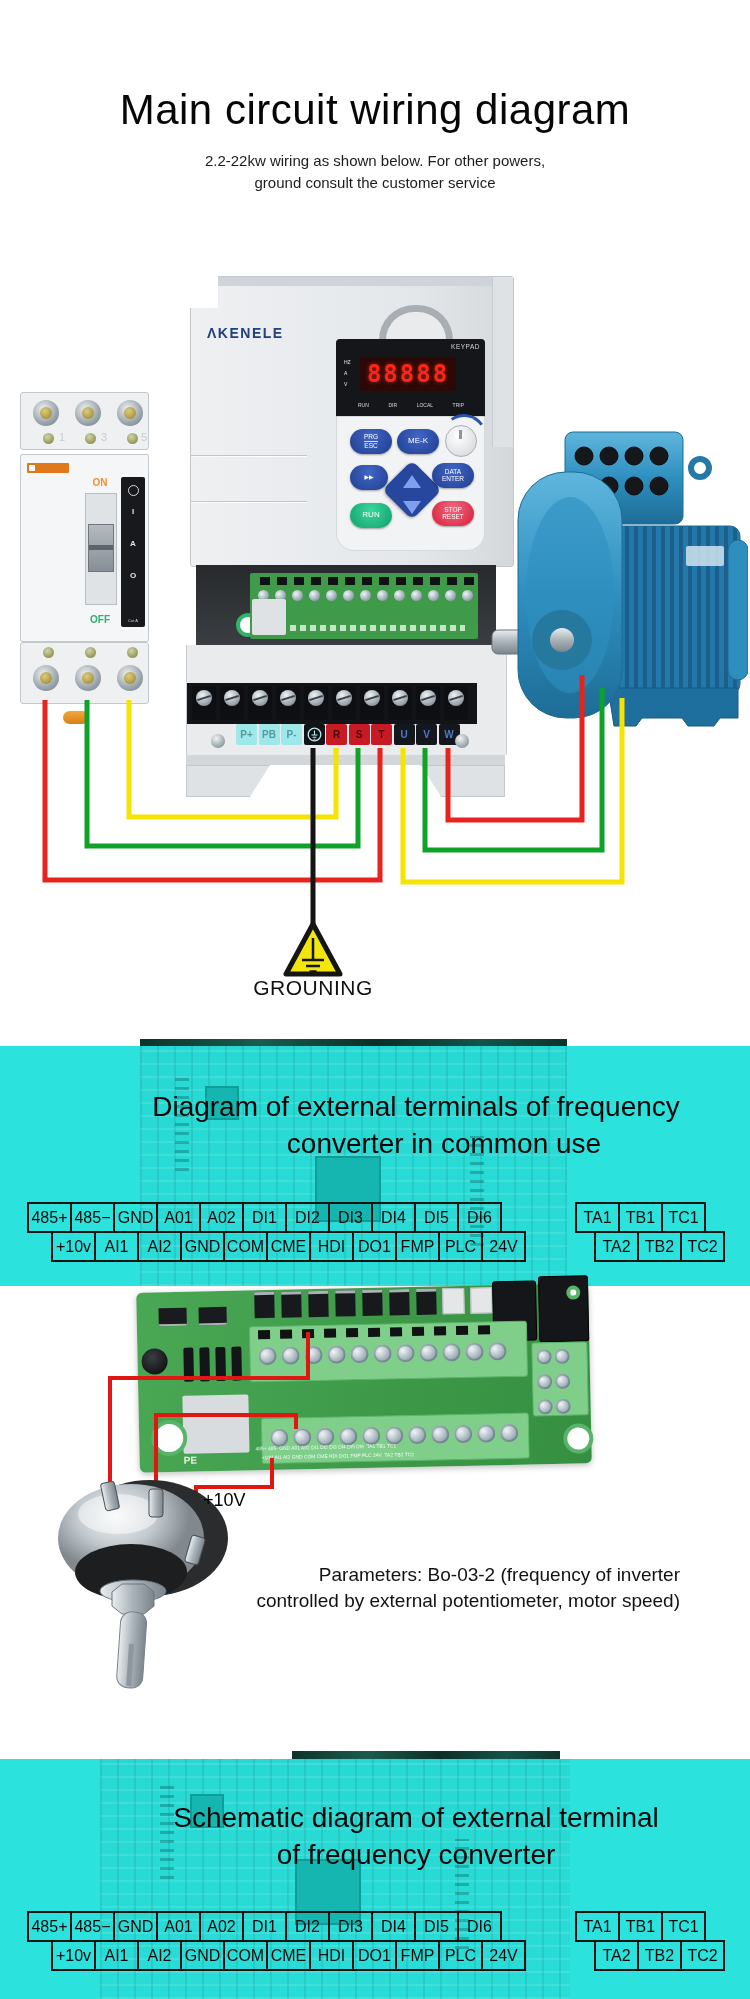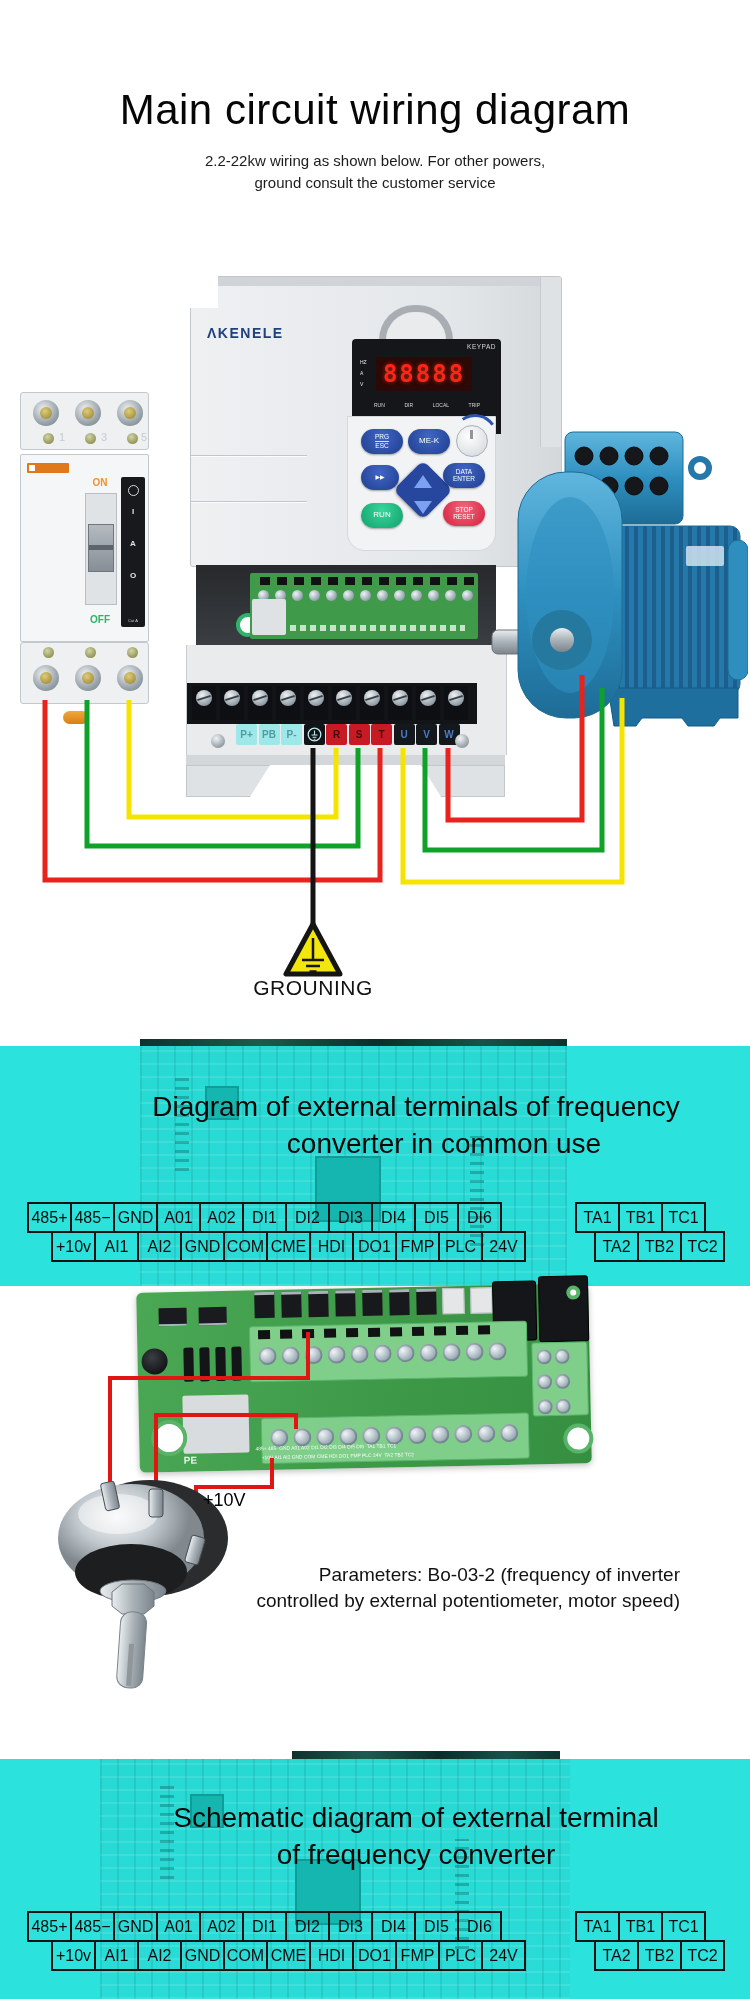--- a/index.html
+++ b/index.html
@@ -47,43 +47,43 @@
   #brk-right .mk{position:absolute;left:0;width:24px;text-align:center;font-size:8px;font-weight:bold;}
   #brk-logo{position:absolute;left:7px;top:8px;width:9px;height:9px;border:1px solid #d8d8d8;border-radius:50%;}
   #brk-cat{position:absolute;left:0;bottom:4px;width:24px;text-align:center;font-size:4px;color:#cfcfcf;}
   #brk-reset{position:absolute;left:42px;top:256px;width:26px;height:13px;border-radius:7px;
              background:linear-gradient(#f2a838,#d87f18);}
 
   
   #vfd-cab{position:absolute;left:190px;top:56px;width:322px;height:289px;
            background:linear-gradient(90deg,#eef0f2,#e4e7ea 70%,#d4d8db);
            border:1px solid #c2c7cb;border-radius:3px;
-           clip-path:polygon(28px 0,100% 0,100% 100%,0 100%,0 32px,28px 32px);padding-left:48px;}
+           clip-path:polygon(28px 0,100% 0,100% 100%,0 100%,0 32px,28px 32px);}
   #vfd-topband{position:absolute;left:0;top:0;width:100%;height:9px;background:#d0d4d8;}
   #vfd-wing{position:absolute;right:0;top:0;width:20px;height:170px;background:#dfe2e5;border-left:1px solid #c6cbcf;}
   .groove{position:absolute;left:0;width:116px;border-top:1px solid #c2c6ca;box-shadow:0 1px 0 #fbfcfd;}
   #vfd-logo{position:absolute;left:16px;top:48px;font-size:14px;font-weight:bold;color:#20407e;letter-spacing:1.5px;}
   #vfd-arch{position:absolute;left:188px;top:28px;width:74px;height:35px;border-radius:37px 37px 0 0;
             background:#a8aeb3;}
   #vfd-arch:after{content:"";position:absolute;left:7px;top:7px;width:60px;height:28px;border-radius:30px 30px 0 0;background:#e9ebed;}
 
   
   #keypad{position:absolute;left:145px;top:62px;width:149px;height:212px;}
-  #kp-black{position:absolute;left:16px;top:0;width:149px;height:95px;background:#141619;border-radius:4px 4px 0 0;}
+  #kp-black{position:absolute;left:0;top:0;width:149px;height:95px;background:#141619;border-radius:4px 4px 0 0;}
   #kp-name{position:absolute;right:5px;top:4px;font-size:6.5px;color:#d6d6d6;letter-spacing:.5px;}
   #kp-display{position:absolute;left:24px;top:18px;width:96px;height:34px;background:#2b0906;border-radius:2px;
               display:flex;align-items:center;justify-content:center;}
   #kp-digits{font-family:"DejaVu Sans Mono",monospace;font-weight:bold;font-size:24px;color:#ff2418;
              letter-spacing:2px;text-shadow:0 0 4px rgba(255,60,30,.6);}
   #kp-units{position:absolute;left:8px;top:20px;display:flex;flex-direction:column;gap:5px;
             font-size:5px;color:#e6e6e6;}
   #kp-status{position:absolute;left:22px;top:63px;width:106px;display:flex;justify-content:space-between;
              font-size:5px;color:#d8d8d8;}
   #kp-white{position:absolute;left:0;top:77px;width:149px;height:135px;background:#f2f3f5;
-            border:1px solid #d5d9dc;border-radius:0 0 18px 18px;box-sizing:border-box;margin-left:11px;}
+            border:1px solid #d5d9dc;border-radius:0 0 18px 18px;box-sizing:border-box;}
   .kbtn{position:absolute;width:42px;height:25px;border-radius:13px;color:#fff;
         background:radial-gradient(circle at 50% 30%,#4066c6,#203e8e);
         display:flex;flex-direction:column;align-items:center;justify-content:center;
         font-size:8px;line-height:1.05;box-shadow:0 1px 2px rgba(0,0,0,.35);}
   .kbtn .sm{font-size:6.5px;}
   .kbtn .u{border-top:1px solid rgba(255,255,255,.8);padding-top:1px;}
   .kbtn.green{background:radial-gradient(circle at 50% 30%,#38d69d,#12a06b);}
   .kbtn.red{background:radial-gradient(circle at 50% 30%,#f0697d,#d61f3e);}
   #knob{position:absolute;left:108px;top:8px;width:30px;height:30px;border-radius:50%;
         background:radial-gradient(circle at 40% 35%,#ffffff,#cfd4d8);border:1px solid #aab0b5;}

